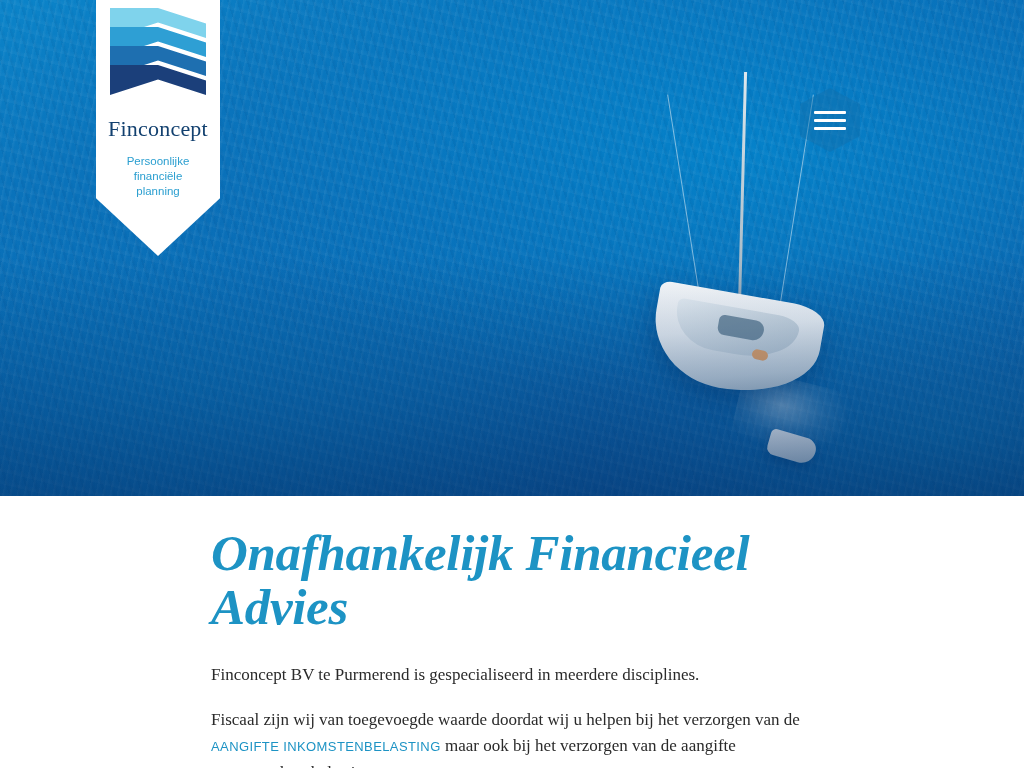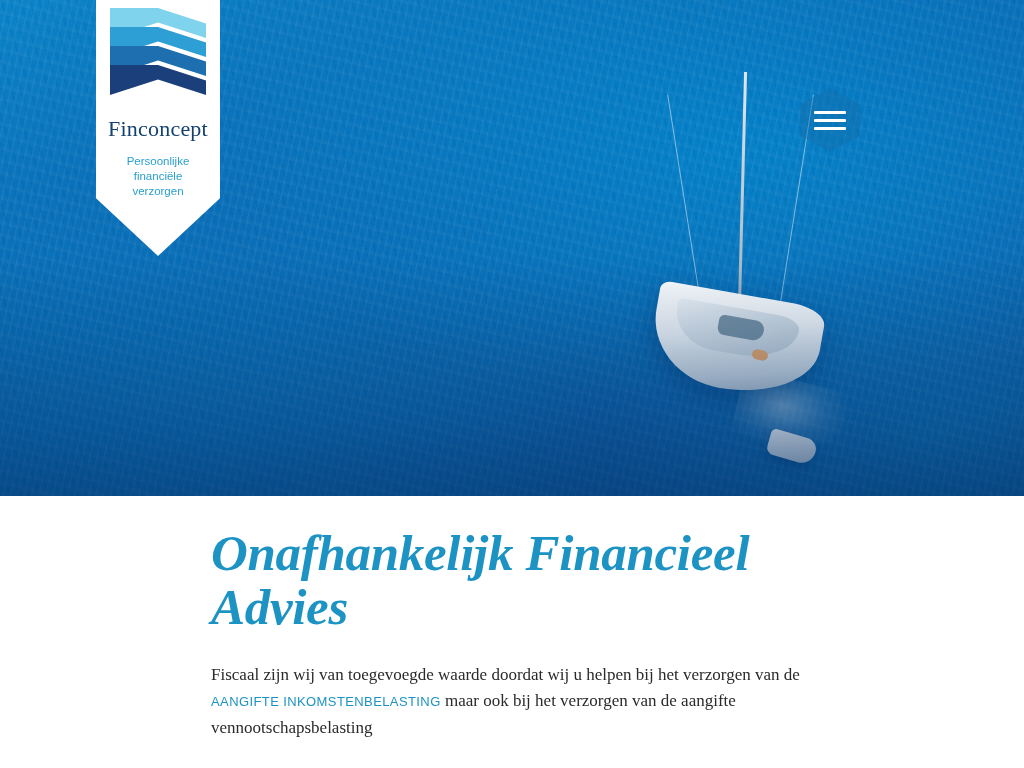--- a/index.html
+++ b/index.html
@@ -321,36 +321,37 @@
       <div class="logo-mark">
         <div class="chev c1"></div>
         <div class="chev c2"></div>
         <div class="chev c3"></div>
         <div class="chev c4"></div>
       </div>
       <div class="logo-name">Finconcept</div>
       <div class="logo-tagline">
         <div>Persoonlijke</div>
         <div>financiële</div>
-        <div>verzorgen</div>
+        <div>planning</div>
       </div>
     </div>
 
     <div class="menu-btn" title="Menu">
       <div class="bar b1"></div>
       <div class="bar b2"></div>
       <div class="bar b3"></div>
     </div>
 
   </div>
 
   <div class="notch"></div>
 
   <div class="content">
     <div class="content-inner">
       <h1 class="main-title">Onafhankelijk Financieel Advies</h1>
+      <p class="para">Finconcept BV te Purmerend is gespecialiseerd in meerdere disciplines.</p>
       <p class="para">
         <span>Fiscaal zijn wij van toegevoegde waarde doordat wij u helpen bij het verzorgen van de </span><a class="inline-link">AANGIFTE INKOMSTENBELASTING</a><span> maar ook bij het verzorgen van de aangifte vennootschapsbelasting</span>
       </p>
     </div>
   </div>
 
 </div>
 
 </body></html>

